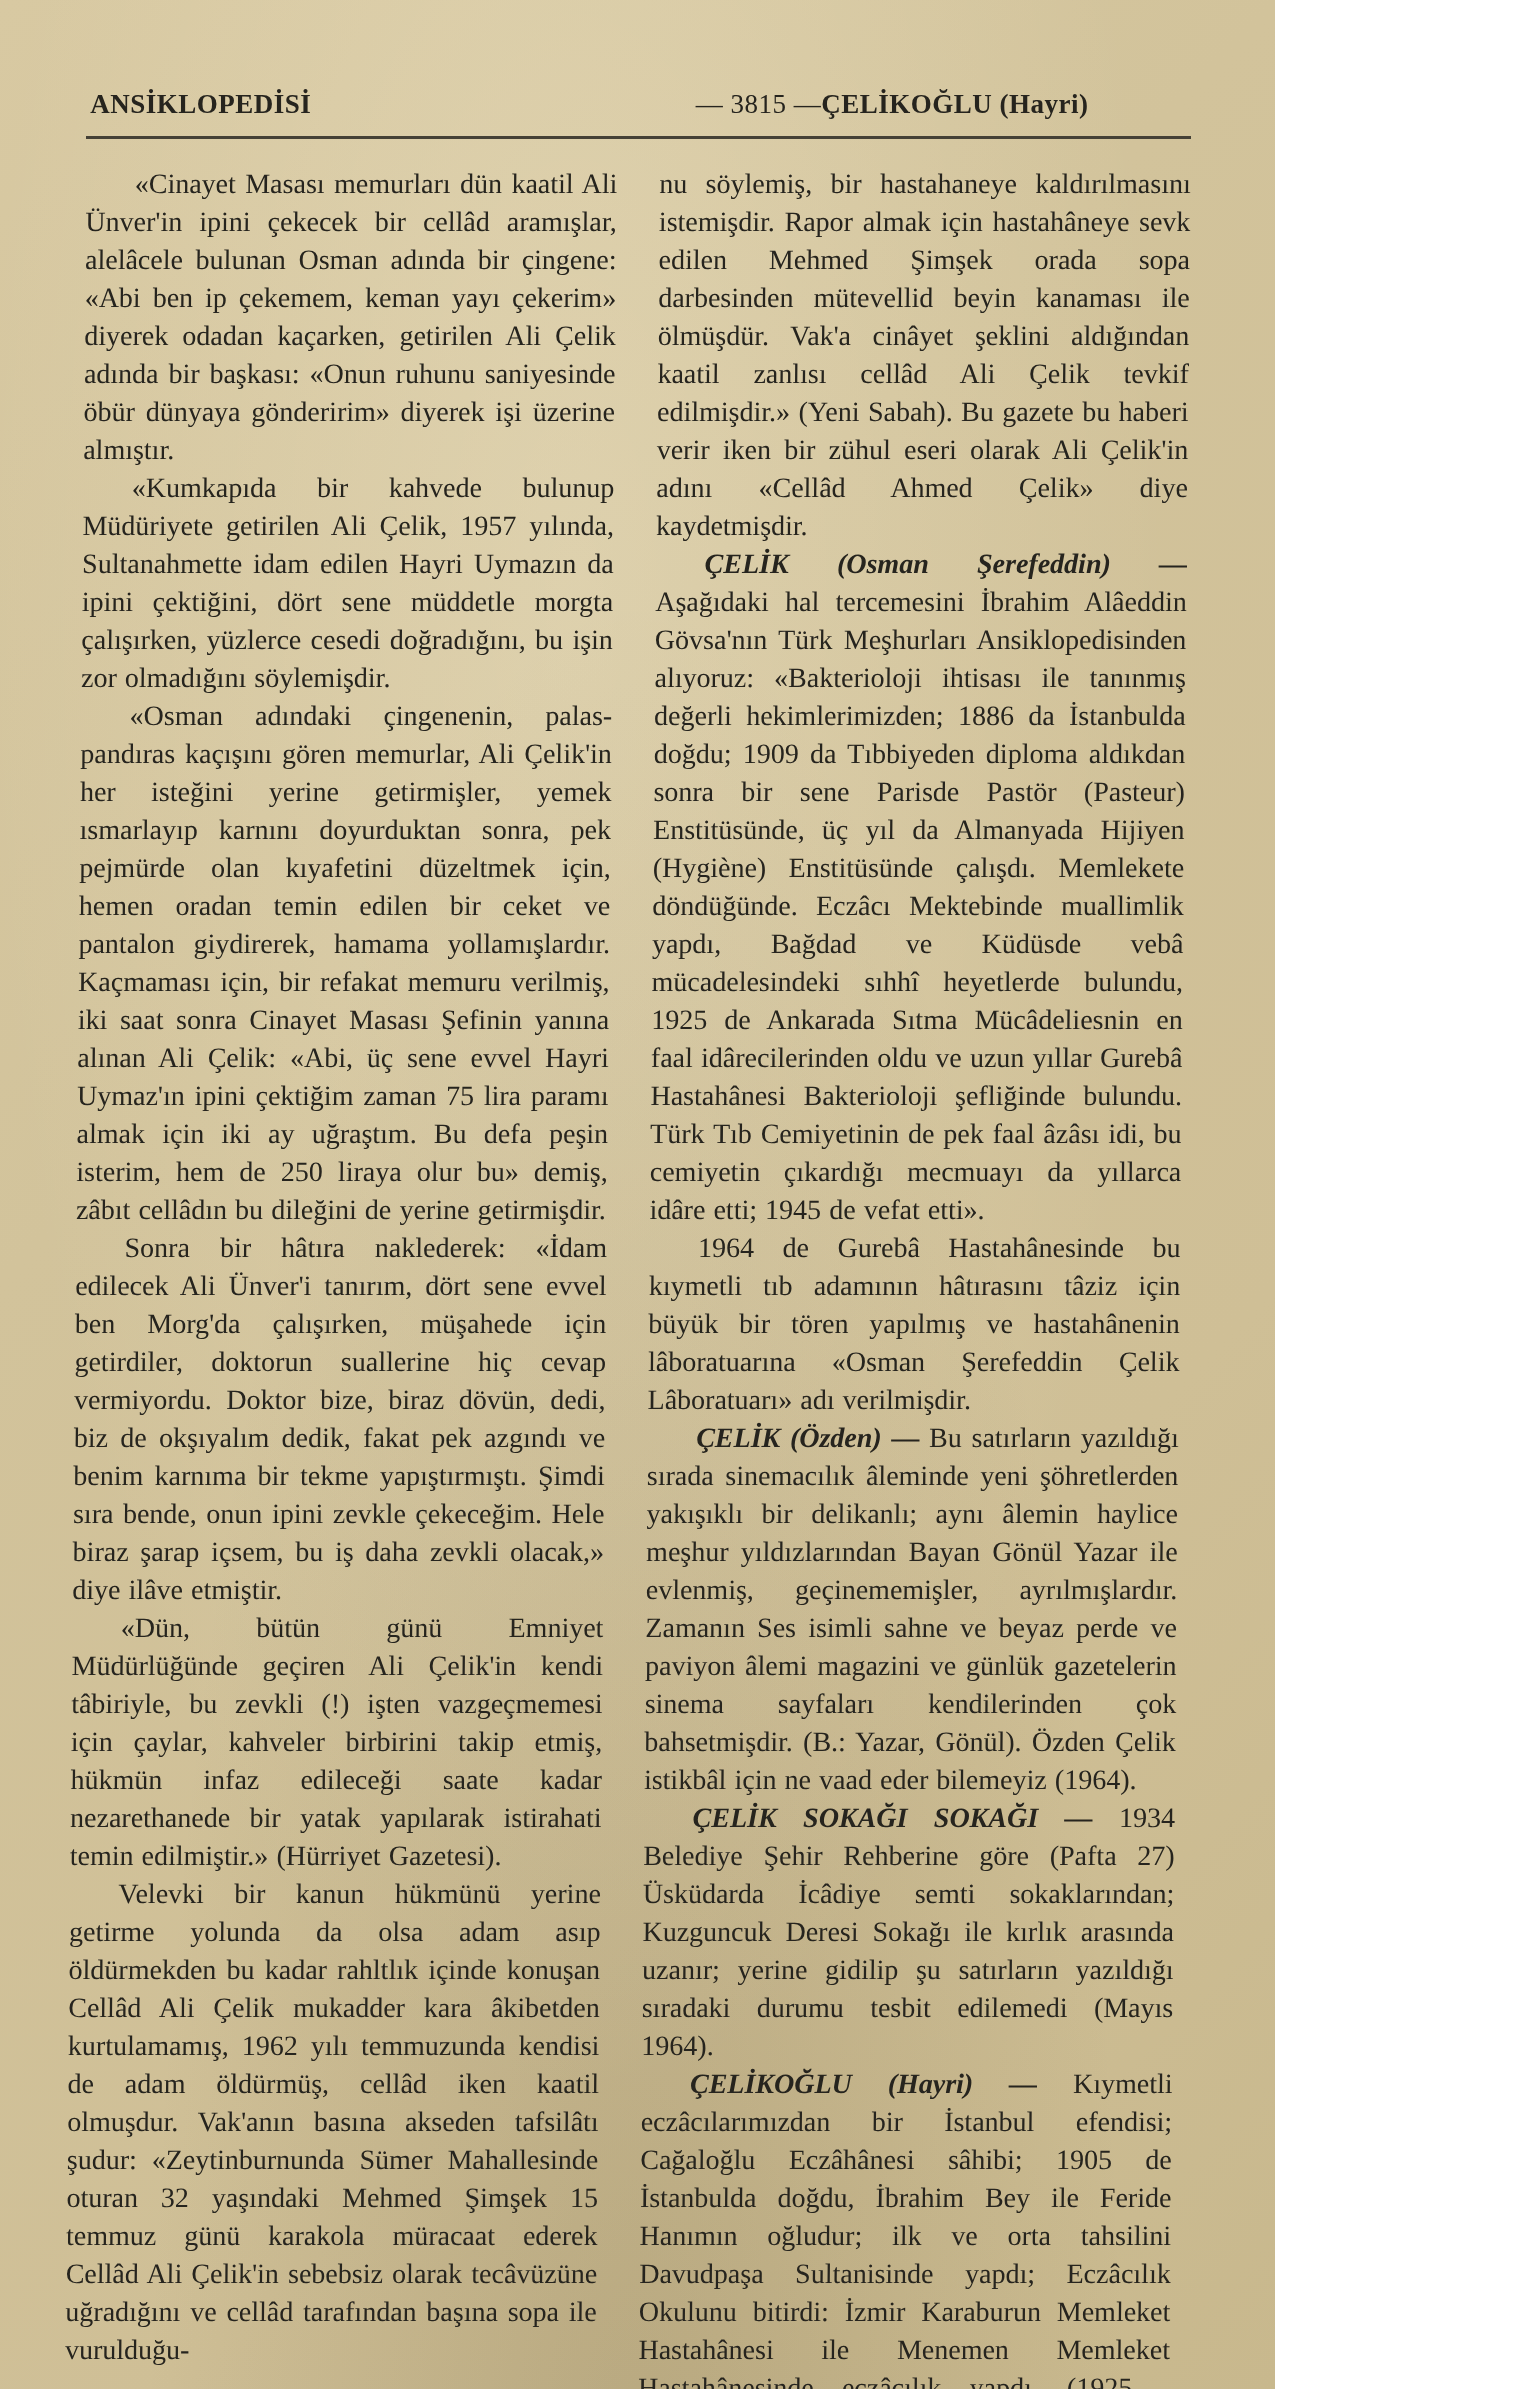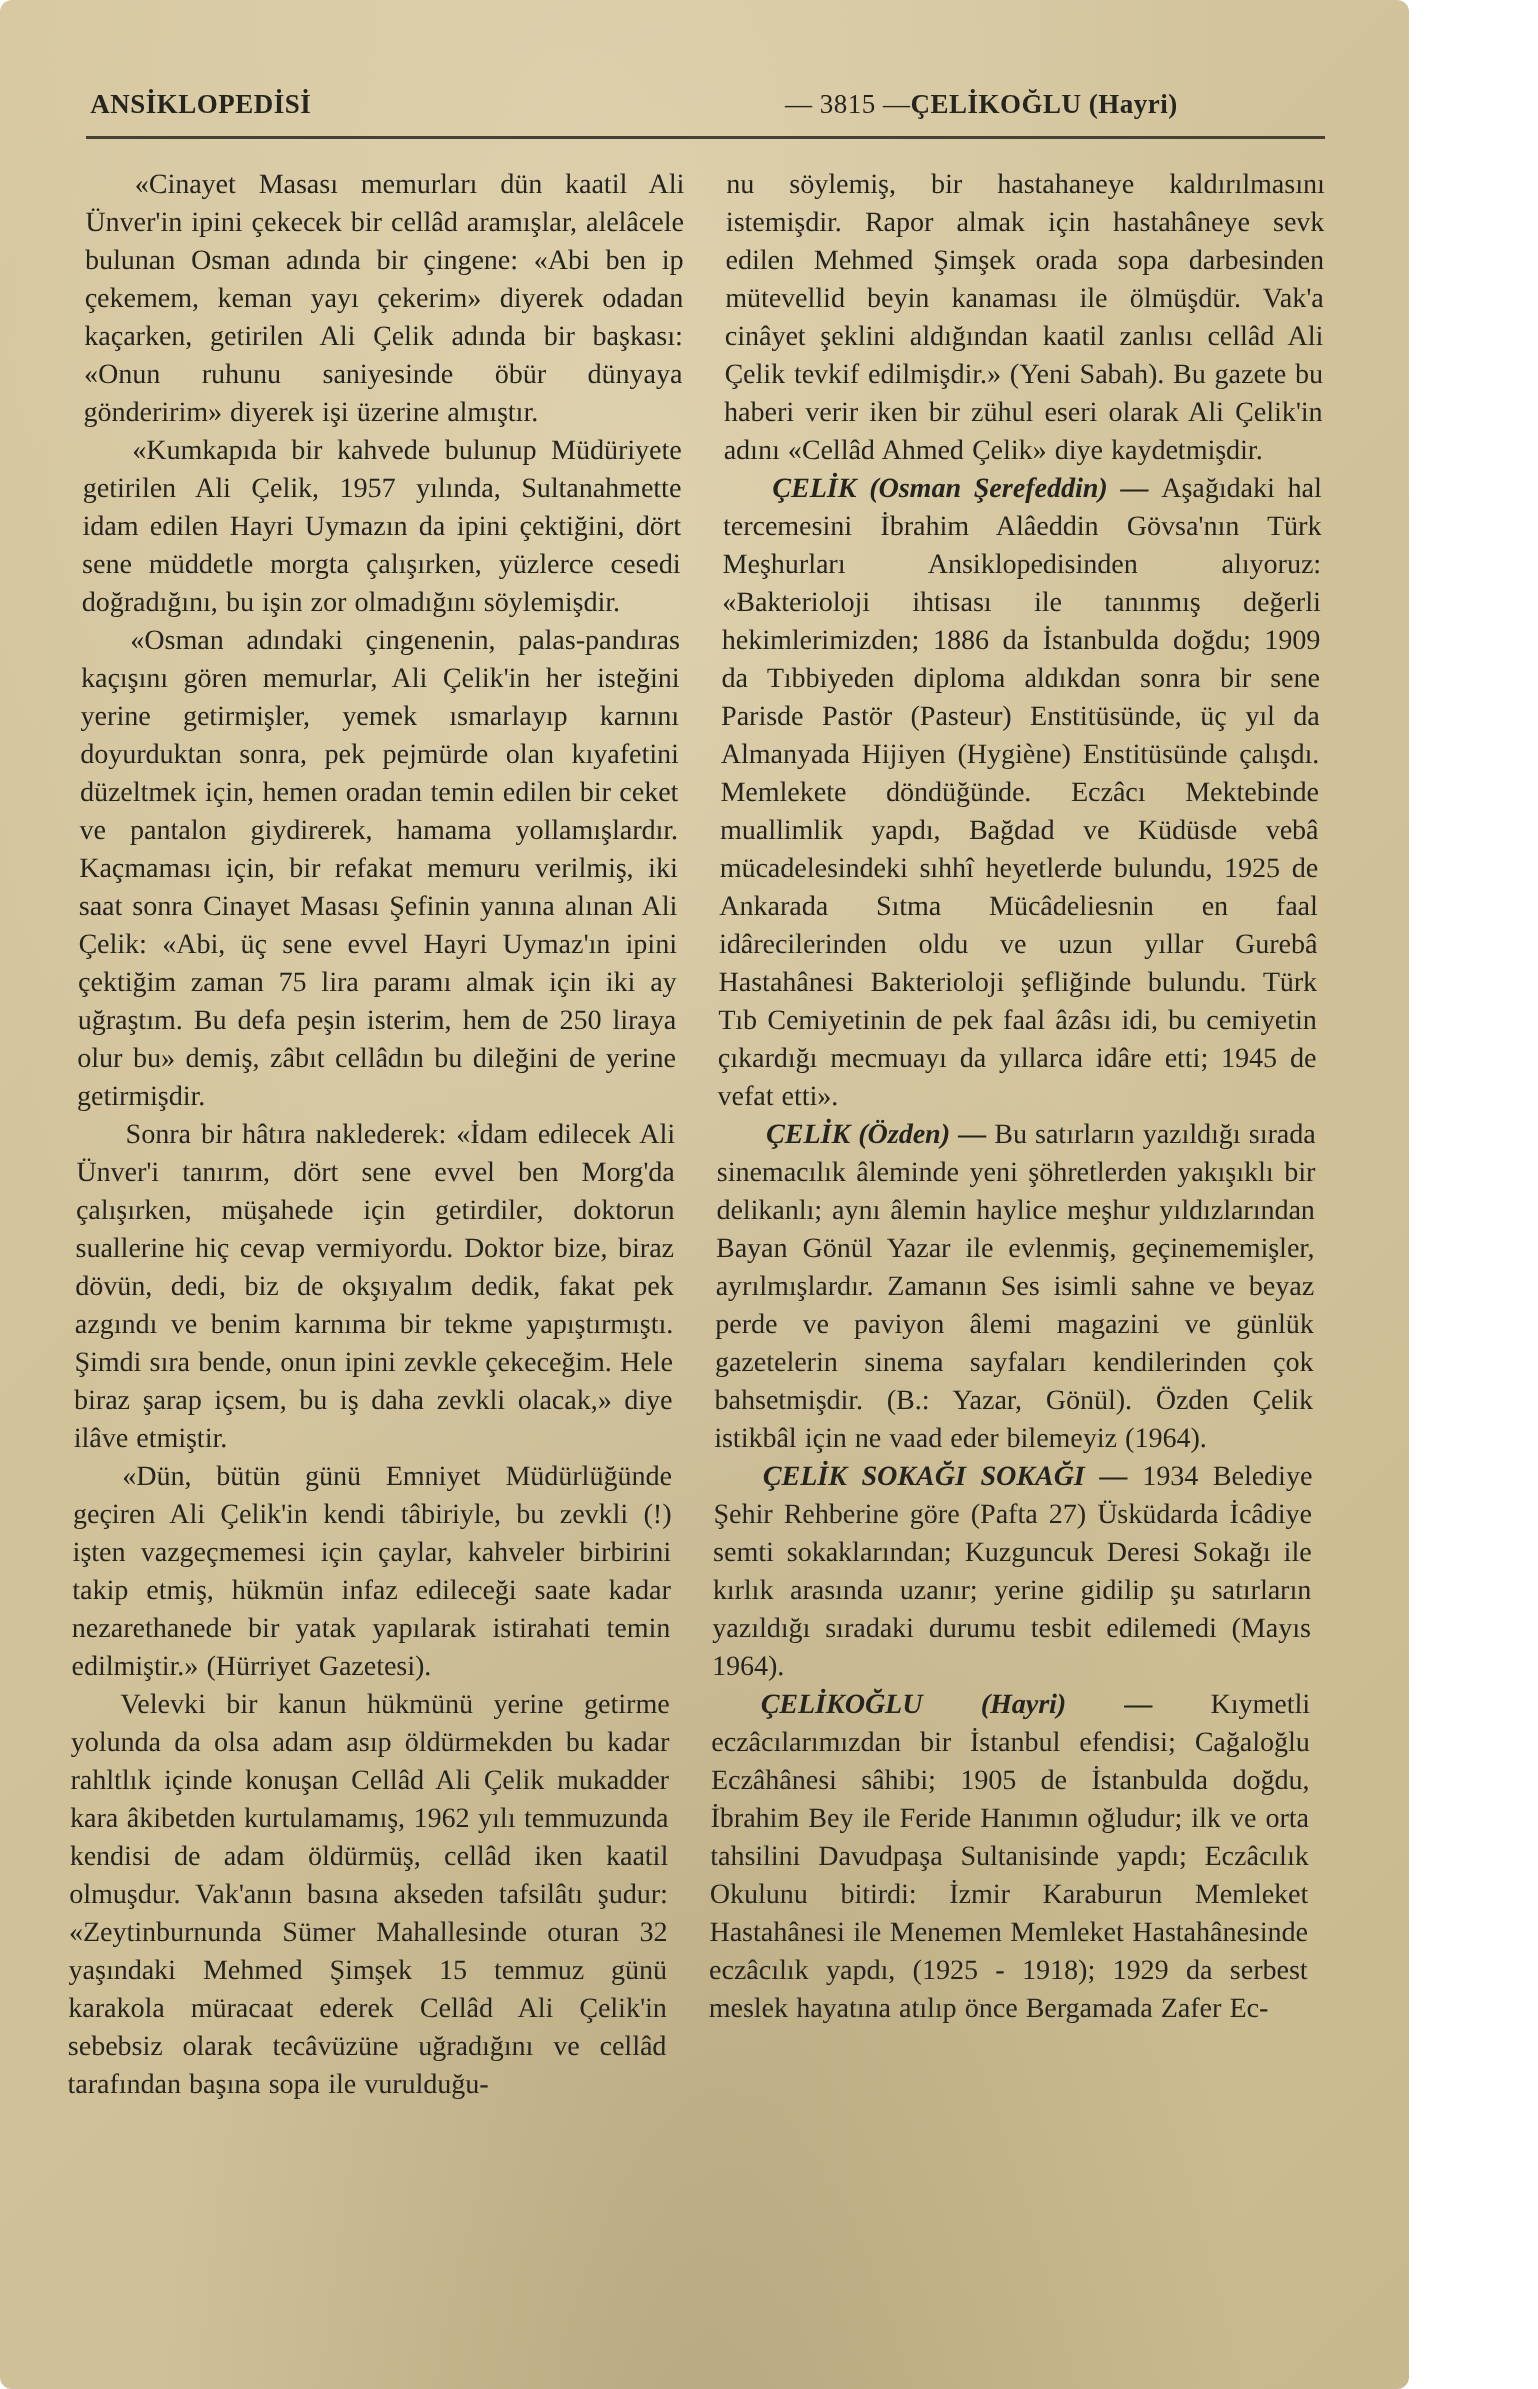--- a/index.html
+++ b/index.html
@@ -7,29 +7,28 @@
     padding: 0;
   }
   body {
     width: 1539px;
     height: 2389px;
     overflow: hidden;
     font-family: "Liberation Serif", "DejaVu Serif", serif;
   }
   .page {
     box-sizing: border-box;
-    width: 1409px;
+    width: 1275px;
     height: 2389px;
     padding: 89px 84px 15px 86px;
     background:
       radial-gradient(ellipse at 45% 25%, rgba(255,248,225,0.25), rgba(0,0,0,0) 60%),
       radial-gradient(ellipse at 50% 110%, rgba(90,75,40,0.18), rgba(0,0,0,0) 55%),
       linear-gradient(135deg, #d8c9a2 0%, #d2c39b 35%, #cfbf96 70%, #c8b88d 100%);
     color: #26241e;
-    border-radius: 12px;
   }
   .page-header {
     display: flex;
     align-items: baseline;
     font-weight: bold;
     font-size: 27px;
     letter-spacing: 0.5px;
     padding: 0 4.3px 16px 4.3px;
     border-bottom: 3.8px solid #454136;
   }
@@ -73,20 +72,21 @@
       <p class="indent"><span>«Kumkapıda bir kahvede bulunup Müdüriyete getirilen Ali Çelik, 1957 yılında, Sultanahmette idam edilen Hayri Uymazın da ipini çektiğini, dört sene müddetle morgta çalışırken, yüzlerce cesedi doğradığını, bu işin zor olmadığını söylemişdir.</span></p>
       <p class="indent"><span>«Osman adındaki çingenenin, palas-pandıras kaçışını gören memurlar, Ali Çelik'in her isteğini yerine getirmişler, yemek ısmarlayıp karnını doyurduktan sonra, pek pejmürde olan kıyafetini düzeltmek için, hemen oradan temin edilen bir ceket ve pantalon giydirerek, hamama yollamışlardır. Kaçmaması için, bir refakat memuru verilmiş, iki saat sonra Cinayet Masası Şefinin yanına alınan Ali Çelik: «Abi, üç sene evvel Hayri Uymaz'ın ipini çektiğim zaman 75 lira paramı almak için iki ay uğraştım. Bu defa peşin isterim, hem de 250 liraya olur bu» demiş, zâbıt cellâdın bu dileğini de yerine getirmişdir.</span></p>
       <p class="indent"><span>Sonra bir hâtıra naklederek: «İdam edilecek Ali Ünver'i tanırım, dört sene evvel ben Morg'da çalışırken, müşahede için getirdiler, doktorun suallerine hiç cevap vermiyordu. Doktor bize, biraz dövün, dedi, biz de okşıyalım dedik, fakat pek azgındı ve benim karnıma bir tekme yapıştırmıştı. Şimdi sıra bende, onun ipini zevkle çekeceğim. Hele biraz şarap içsem, bu iş daha zevkli olacak,» diye ilâve etmiştir.</span></p>
       <p class="indent"><span>«Dün, bütün günü Emniyet Müdürlüğünde geçiren Ali Çelik'in kendi tâbiriyle, bu zevkli (!) işten vazgeçmemesi için çaylar, kahveler birbirini takip etmiş, hükmün infaz edileceği saate kadar nezarethanede bir yatak yapılarak istirahati temin edilmiştir.» (Hürriyet Gazetesi).</span></p>
       <p class="indent"><span>Velevki bir kanun hükmünü yerine getirme yolunda da olsa adam asıp öldürmekden bu kadar rahltlık içinde konuşan Cellâd Ali Çelik mukadder kara âkibetden kurtulamamış, 1962 yılı temmuzunda kendisi de adam öldürmüş, cellâd iken kaatil olmuşdur. Vak'anın basına akseden tafsilâtı şudur: «Zeytinburnunda Sümer Mahallesinde oturan 32 yaşındaki Mehmed Şimşek 15 temmuz günü karakola müracaat ederek Cellâd Ali Çelik'in sebebsiz olarak tecâvüzüne uğradığını ve cellâd tarafından başına sopa ile vurulduğu-</span></p>
     </div>
 
     <div class="col">
       <p><span>nu söylemiş, bir hastahaneye kaldırılmasını istemişdir. Rapor almak için hastahâneye sevk edilen Mehmed Şimşek orada sopa darbesinden mütevellid beyin kanaması ile ölmüşdür. Vak'a cinâyet şeklini aldığından kaatil zanlısı cellâd Ali Çelik tevkif edilmişdir.» (Yeni Sabah). Bu gazete bu haberi verir iken bir zühul eseri olarak Ali Çelik'in adını «Cellâd Ahmed Çelik» diye kaydetmişdir.</span></p>
       <p class="indent"><span class="lead">ÇELİK (Osman Şerefeddin) — </span><span>Aşağıdaki hal tercemesini İbrahim Alâeddin Gövsa'nın Türk Meşhurları Ansiklopedisinden alıyoruz: «Bakterioloji ihtisası ile tanınmış değerli hekimlerimizden; 1886 da İstanbulda doğdu; 1909 da Tıbbiyeden diploma aldıkdan sonra bir sene Parisde Pastör (Pasteur) Enstitüsünde, üç yıl da Almanyada Hijiyen (Hygiène) Enstitüsünde çalışdı. Memlekete döndüğünde. Eczâcı Mektebinde muallimlik yapdı, Bağdad ve Küdüsde vebâ mücadelesindeki sıhhî heyetlerde bulundu, 1925 de Ankarada Sıtma Mücâdeliesnin en faal idârecilerinden oldu ve uzun yıllar Gurebâ Hastahânesi Bakterioloji şefliğinde bulundu. Türk Tıb Cemiyetinin de pek faal âzâsı idi, bu cemiyetin çıkardığı mecmuayı da yıllarca idâre etti; 1945 de vefat etti».</span></p>
+      <p class="indent"><span>1964 de Gurebâ Hastahânesinde bu kıymetli tıb adamının hâtırasını tâziz için büyük bir tören yapılmış ve hastahânenin lâboratuarına «Osman Şerefeddin Çelik Lâboratuarı» adı verilmişdir.</span></p>
       <p class="indent"><span class="lead">ÇELİK (Özden) — </span><span>Bu satırların yazıldığı sırada sinemacılık âleminde yeni şöhretlerden yakışıklı bir delikanlı; aynı âlemin haylice meşhur yıldızlarından Bayan Gönül Yazar ile evlenmiş, geçinememişler, ayrılmışlardır. Zamanın Ses isimli sahne ve beyaz perde ve paviyon âlemi magazini ve günlük gazetelerin sinema sayfaları kendilerinden çok bahsetmişdir. (B.: Yazar, Gönül). Özden Çelik istikbâl için ne vaad eder bilemeyiz (1964).</span></p>
       <p class="indent"><span class="lead">ÇELİK SOKAĞI SOKAĞI — </span><span>1934 Belediye Şehir Rehberine göre (Pafta 27) Üsküdarda İcâdiye semti sokaklarından; Kuzguncuk Deresi Sokağı ile kırlık arasında uzanır; yerine gidilip şu satırların yazıldığı sıradaki durumu tesbit edilemedi (Mayıs 1964).</span></p>
       <p class="indent"><span class="lead">ÇELİKOĞLU (Hayri) — </span><span>Kıymetli eczâcılarımızdan bir İstanbul efendisi; Cağaloğlu Eczâhânesi sâhibi; 1905 de İstanbulda doğdu, İbrahim Bey ile Feride Hanımın oğludur; ilk ve orta tahsilini Davudpaşa Sultanisinde yapdı; Eczâcılık Okulunu bitirdi: İzmir Karaburun Memleket Hastahânesi ile Menemen Memleket Hastahânesinde eczâcılık yapdı, (1925 - 1918); 1929 da serbest meslek hayatına atılıp önce Bergamada Zafer Ec-</span></p>
     </div>
 
   </div>
 
 </div>
 
 

